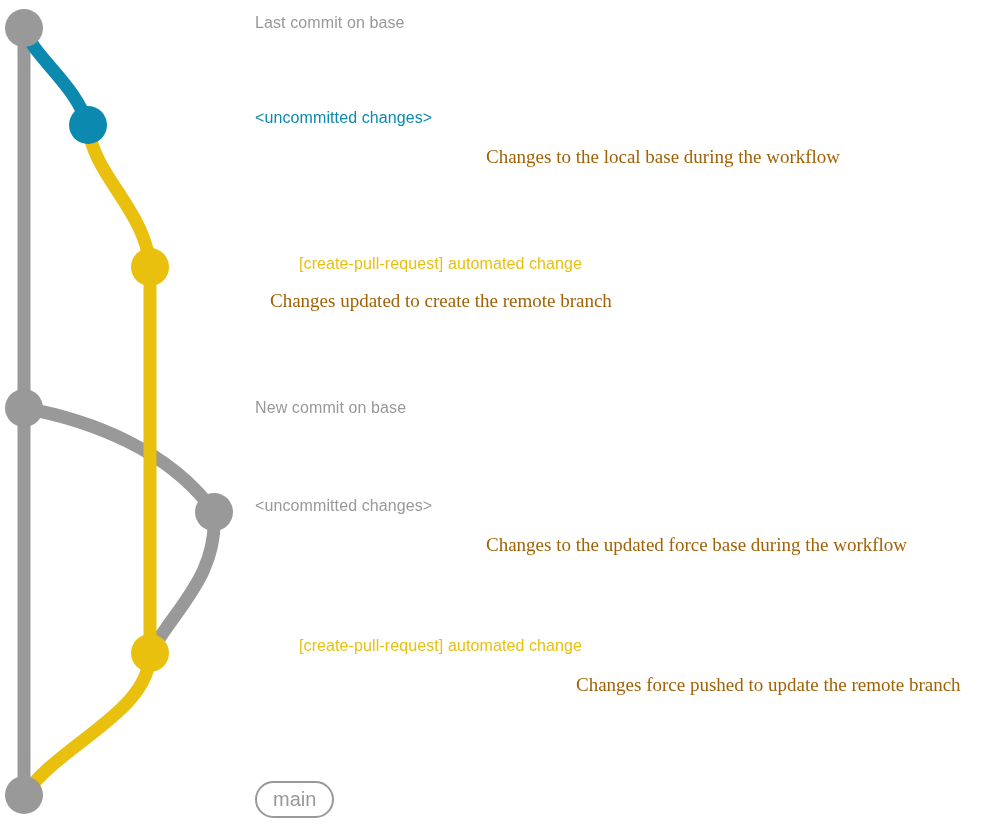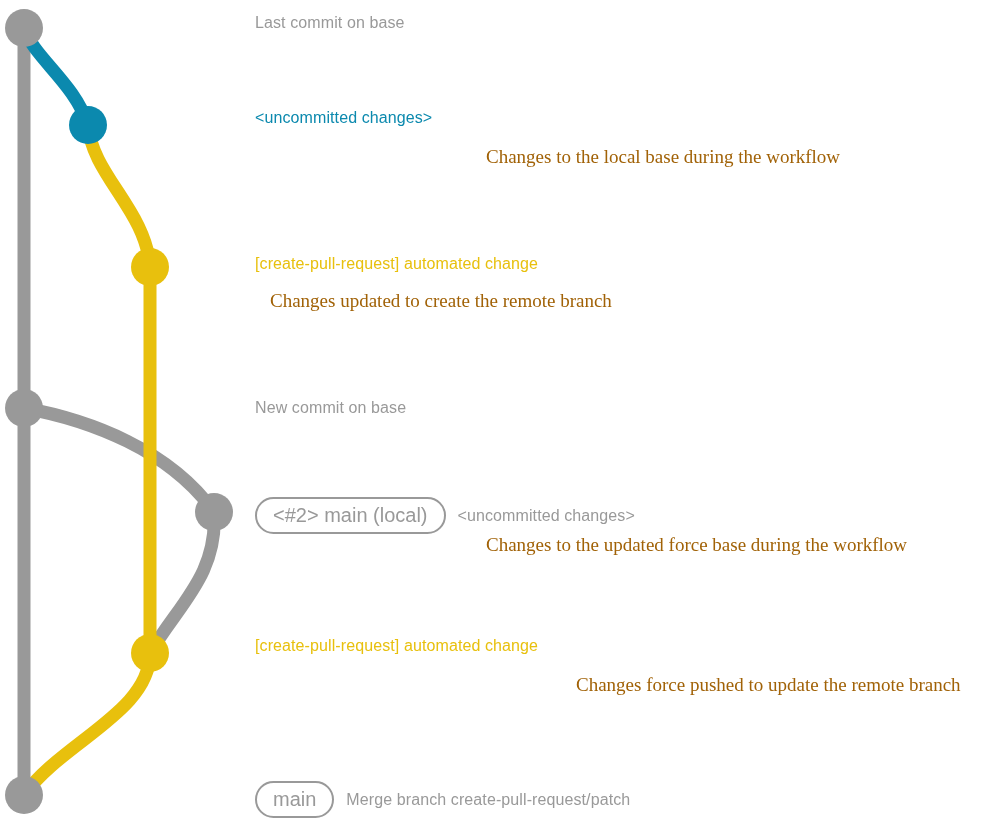--- a/index.html
+++ b/index.html
@@ -52,21 +52,21 @@
   .subnote {
     position: absolute;
     font-family: "Liberation Serif", serif;
     font-size: 19px;
     color: #a16207;
     white-space: nowrap;
   }
 
   .c-gray  { color: #999999; }
   .c-blue  { color: #0b89ae; }
-  .c-yellow{ color: #e8c00d; }
+  .c-yellow{ color: #e8c00d; margin-left: 44px; }
 </style>
 </head>
 <body>
 
 <svg id="graph-svg" viewBox="0 0 981 827" xmlns="http://www.w3.org/2000/svg">
 
   <path d="M 24 28 L 24 795" fill="none" stroke="#999999" stroke-width="13" stroke-linecap="round"></path>
 
   <path d="M 24 408 C 90 420, 170 450, 214 512" fill="none" stroke="#999999" stroke-width="13" stroke-linecap="round"></path>
   <path d="M 214 512 C 218 575, 178 605, 150 653" fill="none" stroke="#999999" stroke-width="13" stroke-linecap="round"></path>
@@ -100,26 +100,24 @@
 <div class="row" style="top:255px;">
   <span class="headline c-yellow">[create-pull-request] automated change</span>
 </div>
 <div class="subnote" style="left:270px; top:290px;">Changes updated to create the remote branch</div>
 
 <div class="row" style="top:399px;">
   <span class="headline c-gray">New commit on base</span>
 </div>
 
 <div class="row" style="top:497px;">
-  <span class="badge c-gray">&lt;#2&gt; main (local)</span>
   <span class="headline c-gray">&lt;uncommitted changes&gt;</span>
 </div>
 <div class="subnote" style="left:486px; top:534px;">Changes to the updated force base during the workflow</div>
 
 <div class="row" style="top:637px;">
   <span class="headline c-yellow">[create-pull-request] automated change</span>
 </div>
 <div class="subnote" style="left:576px; top:674px;">Changes force pushed to update the remote branch</div>
 
 <div class="row" style="top:781px;">
   <span class="badge c-gray">main</span>
-  <span class="headline c-gray">Merge branch create-pull-request/patch</span>
 </div>
 
 </body></html>

